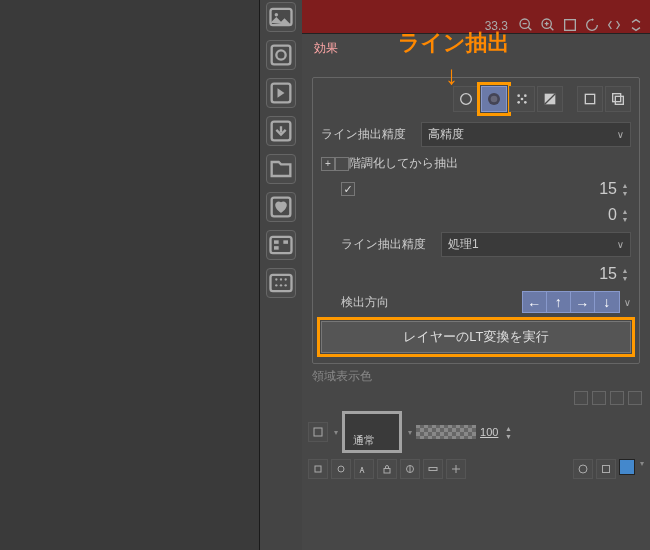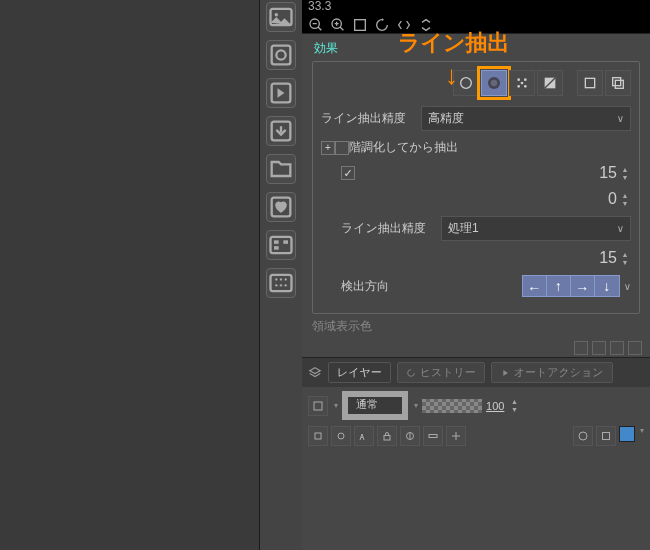--- a/index.html
+++ b/index.html
@@ -3,31 +3,31 @@
 <meta charset="utf-8">
 <style>
 * { box-sizing: border-box; margin: 0; padding: 0; font-family: "Hiragino Sans", "Meiryo", sans-serif; }
 body { background: #2a2a2a; width: 650px; height: 550px; overflow: hidden; color: #ccc; font-size: 11px; }
 .main { display: flex; height: 550px; }
 .canvas-area { width: 260px; background: #3a3a3a; border-right: 1px solid #1a1a1a; }
 .dock { width: 42px; background: #444; display: flex; flex-direction: column; align-items: center; padding-top: 2px; gap: 8px; }
 .dock-btn { width: 30px; height: 30px; border: 1px solid #666; border-radius: 4px; background: #4a4a4a; display: flex; align-items: center; justify-content: center; cursor: pointer; }
 .dock-btn svg { fill: #aaa; }
 .right { flex: 1; background: #474747; display: flex; flex-direction: column; }
-.top-strip { height: 34px; background: #000000; border-bottom: 1px solid #222; display: flex; align-items: flex-start; justify-content: flex-end; padding: 0 6px; gap: 4px; position: relative; flex-direction: column; }
+.top-strip { height: 34px; background: #7f1d1d; border-bottom: 1px solid #222; display: flex; align-items: flex-end; justify-content: flex-end; padding: 0 6px; gap: 4px; position: relative; }
 .top-num { color: #aaa; font-size: 12px; margin-right: 6px; }
 .top-icon { width: 16px; height: 16px; fill: #aaa; }
 .top-icons { display: flex; gap: 6px; align-items: center; }
 .annot-label { position: absolute; top: 28px; left: 398px; color: #ff8800; font-size: 22px; font-weight: bold; z-index: 10; }
 .annot-arrow { position: absolute; top: 60px; left: 445px; color: #ff8800; font-size: 26px; font-weight: bold; z-index: 10; }
 .panel-hdr { background: #3a3a3a; padding: 4px 8px; display: flex; align-items: center; gap: 6px; border-top: 1px solid #222; border-bottom: 1px solid #222; }
 .panel-hdr .icon { width: 16px; height: 16px; fill: #999; }
 .panel-hdr span { font-size: 12px; color: #bbb; }
 .props { padding: 6px 10px 0 10px; background: #474747; }
-.fieldset-label { font-size: 12px; color: #5eead4; margin-bottom: 4px; padding-left: 2px; }
+.fieldset-label { font-size: 12px; color: #fca5a5; margin-bottom: 20px; padding-left: 2px; }
 .fieldset { border: 1px solid #666; border-radius: 2px; padding: 8px; }
 .effect-row { display: flex; gap: 2px; justify-content: flex-end; margin-bottom: 10px; }
 .eff-btn { width: 26px; height: 26px; border: 1px solid #555; background: #4a4a4a; display: flex; align-items: center; justify-content: center; cursor: pointer; }
 .eff-btn.selected { background: #6b7aa8; border: 1px solid #8899cc; }
 .eff-btn.highlight { outline: 3px solid #ff9900; outline-offset: 1px; }
 .eff-btn svg { width: 16px; height: 16px; fill: #ccc; }
 .row { display: flex; align-items: center; margin-bottom: 8px; }
 .row-label { flex: 0 0 100px; font-size: 12px; color: #ccc; }
 .row-label-wide { flex: 1; font-size: 12px; color: #ccc; }
 .dropdown { flex: 1; background: #3a3a3a; border: 1px solid #555; padding: 3px 6px; color: #ccc; font-size: 12px; display: flex; justify-content: space-between; align-items: center; cursor: pointer; }
@@ -42,21 +42,21 @@
 .arrow-btn { width: 24px; height: 20px; display: flex; align-items: center; justify-content: center; color: #fff; font-size: 14px; cursor: pointer; }
 .arrow-btn:not(:last-child) { border-right: 1px solid #8899cc; }
 .exec-btn { margin: 6px 0 2px 0; padding: 6px; text-align: center; background: #555; border: 1px solid #777; color: #ddd; font-size: 13px; cursor: pointer; outline: 3px solid #ff9900; outline-offset: 1px; }
 .truncated { color: #888; font-size: 12px; padding: 4px 10px; }
 .mini-icons { display: flex; gap: 4px; padding: 2px 8px; justify-content: flex-end; }
 .mini-icons .mi { width: 14px; height: 14px; border: 1px solid #666; background: #4a4a4a; cursor: pointer; }
 .layers-hdr { background: #3a3a3a; padding: 4px 6px; display: flex; gap: 6px; align-items: center; font-size: 11px; border-top: 1px solid #222; }
 .tab { background: #3a3a3a; padding: 2px 8px; border: 1px solid #555; border-radius: 2px; color: #ccc; cursor: pointer; display: flex; align-items: center; gap: 4px; }
 .tab.inactive { color: #888; background: #444; }
 .layers-toolbar { padding: 4px 6px; display: flex; align-items: center; gap: 4px; background: #474747; }
-.mode-dd { background: #3a3a3a; border: 6px solid #a3a3a3; padding: 0 24px 2px 8px; color: #ccc; font-size: 11px; cursor: pointer; }
+.mode-dd { background: #3a3a3a; border: 3px solid #a3a3a3; padding: 19px 24px 2px 8px; color: #ccc; font-size: 11px; cursor: pointer; }
 .checker { width: 60px; height: 14px; background: repeating-conic-gradient(#888 0% 25%, #666 0% 50%) 0/8px 8px; }
 .opacity-val { color: #ccc; font-size: 11px; text-decoration: underline; }
 .bottom-toolbar { padding: 2px 6px; display: flex; gap: 3px; background: #474747; }
 .tb-btn { width: 20px; height: 20px; border: 1px solid #555; background: #4a4a4a; display: flex; align-items: center; justify-content: center; cursor: pointer; }
 .tb-btn svg { width: 12px; height: 12px; fill: #aaa; }
 .color-sq { width: 16px; height: 16px; background: #4488cc; border: 1px solid #222; }
 .chev-sm { font-size: 8px; color: #888; margin-left: 2px; }
 </style>
 </head>
 <body>
@@ -250,51 +250,32 @@
           <div style="flex:1"></div>
           <div class="arrows-box">
             <div class="arrow-btn">←</div>
             <div class="arrow-btn">↑</div>
             <div class="arrow-btn">→</div>
             <div class="arrow-btn">↓</div>
           </div>
           <span class="chev" style="margin-left:4px;color:#aaa;font-size:10px">∨</span>
         </div>
 
+        <div class="exec-btn">レイヤーのLT変換を実行</div>
       </div>
     </div>
 
     <div class="truncated">領域表示色</div>
     <div class="mini-icons">
       <div class="mi"></div>
       <div class="mi"></div>
       <div class="mi"></div>
       <div class="mi"></div>
     </div>
 
-    <div class="layers-hdr">
-      <svg width="14" height="14" viewBox="0 0 24 24" fill="#999">
-          <path d="M12 3l9 5-9 5-9-5zM3 13l9 5 9-5" fill="none" stroke="#999" stroke-width="2"></path>
-        </svg>
-      <div class="tab">
-          <span>レイヤー</span>
-        </div>
-      <div class="tab inactive">
-          <svg width="10" height="10" viewBox="0 0 24 24" fill="#888">
-            <path d="M12 4a8 8 0 108 8" fill="none" stroke="#888" stroke-width="2"></path>
-          </svg>
-          <span>ヒストリー</span>
-        </div>
-      <div class="tab inactive">
-          <svg width="10" height="10" viewBox="0 0 24 24" fill="#888">
-            <path d="M8 5v14l11-7z"></path>
-          </svg>
-          <span>オートアクション</span>
-        </div>
-    </div>
 
     <div class="layers-toolbar">
       <div class="tb-btn">
           <svg viewBox="0 0 24 24">
             <rect x="4" y="4" width="16" height="16" fill="none" stroke="#aaa" stroke-width="2"></rect>
           </svg>
         </div>
       <span class="chev-sm">▾</span>
       <div class="mode-dd"><span>通常</span></div>
       <span class="chev-sm">▾</span>

